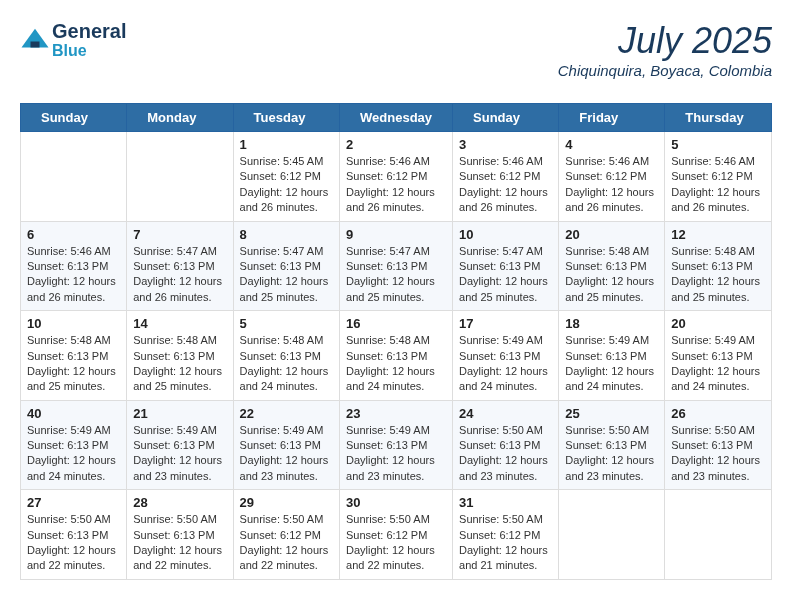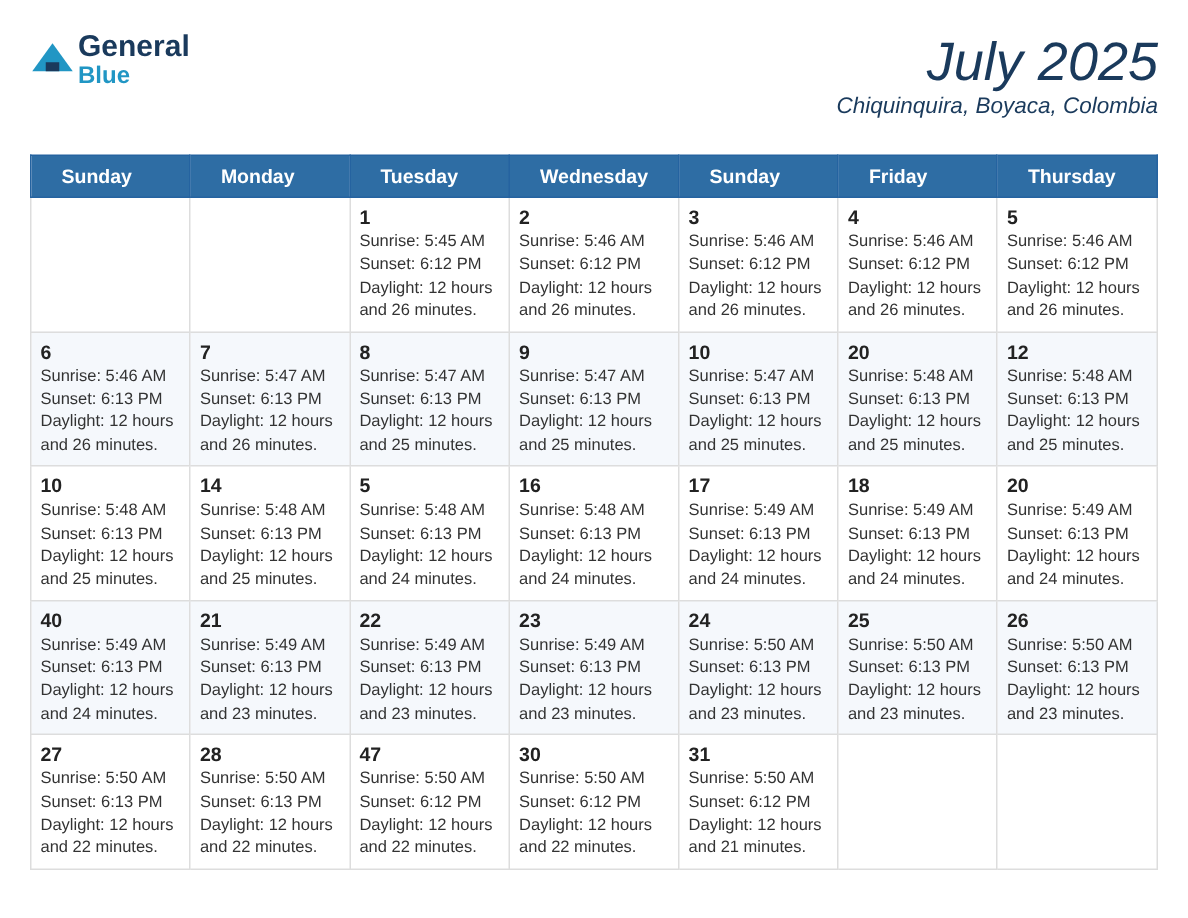--- a/index.html
+++ b/index.html
@@ -290,21 +290,21 @@
 Sunset: 6:13 PM
 Daylight: 12 hours and 22 minutes.</div>
         </td>
         <td>
           <span class="day-number">28</span>
           <div class="day-info">Sunrise: 5:50 AM
 Sunset: 6:13 PM
 Daylight: 12 hours and 22 minutes.</div>
         </td>
         <td>
-          <span class="day-number">47</span>
+          <span class="day-number">29</span>
           <div class="day-info">Sunrise: 5:50 AM
 Sunset: 6:12 PM
 Daylight: 12 hours and 22 minutes.</div>
         </td>
         <td>
           <span class="day-number">30</span>
           <div class="day-info">Sunrise: 5:50 AM
 Sunset: 6:12 PM
 Daylight: 12 hours and 22 minutes.</div>
         </td>

